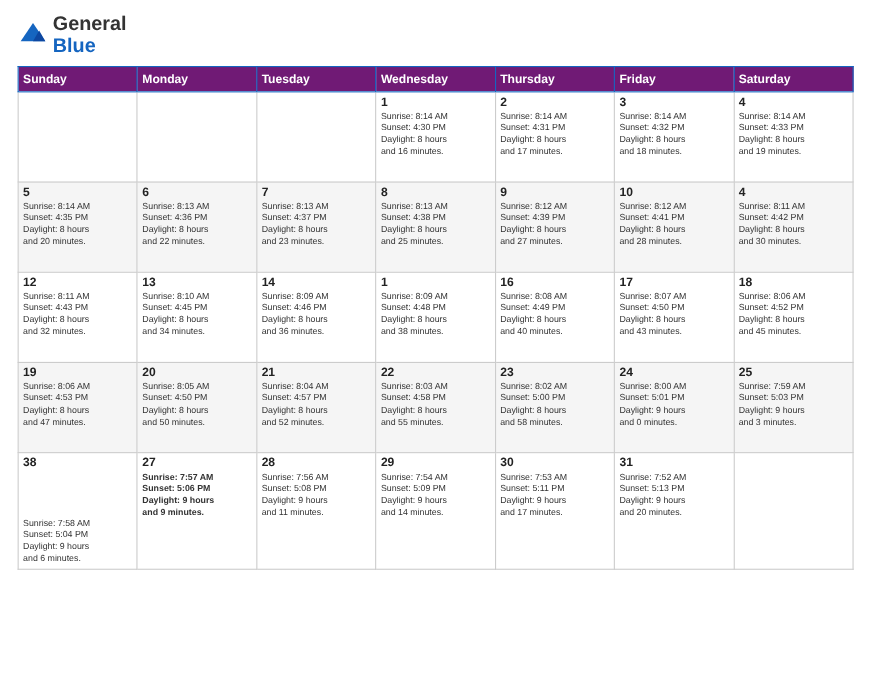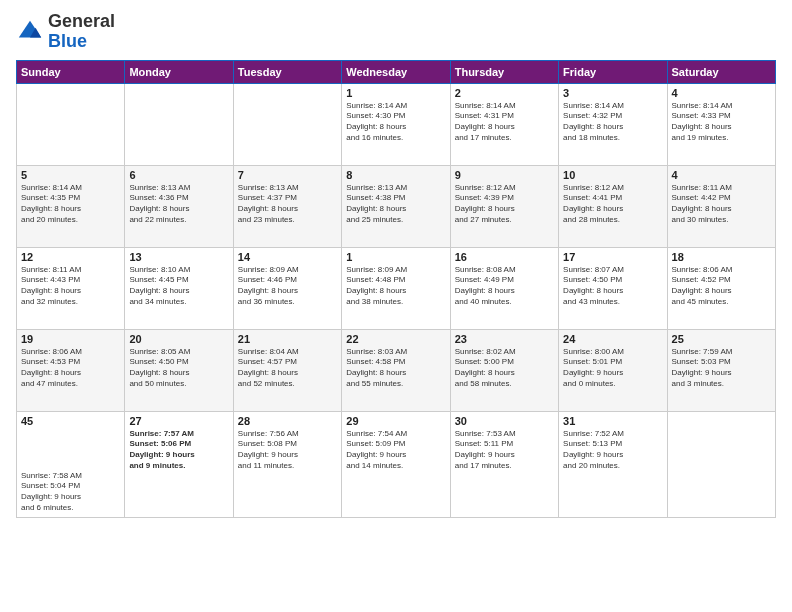--- a/index.html
+++ b/index.html
@@ -306,21 +306,21 @@
           <td>
             <span class="day-number">25</span>
             <div class="day-info" style="white-space: pre-line;">Sunrise: 7:59 AM
 Sunset: 5:03 PM
 Daylight: 9 hours
 and 3 minutes.</div>
           </td>
         </tr>
         <tr>
           <td>
-            <span class="day-number">45</span>
+            <span class="day-number">38</span>
             <div class="day-info" style="white-space: pre-line; margin-top: 44px;">Sunrise: 7:58 AM
 Sunset: 5:04 PM
 Daylight: 9 hours
 and 6 minutes.</div>
           </td>
           <td>
             <span class="day-number">27</span>
             <div class="day-info" style="white-space: pre-line; font-weight: bold;">Sunrise: 7:57 AM
 Sunset: 5:06 PM
 Daylight: 9 hours

